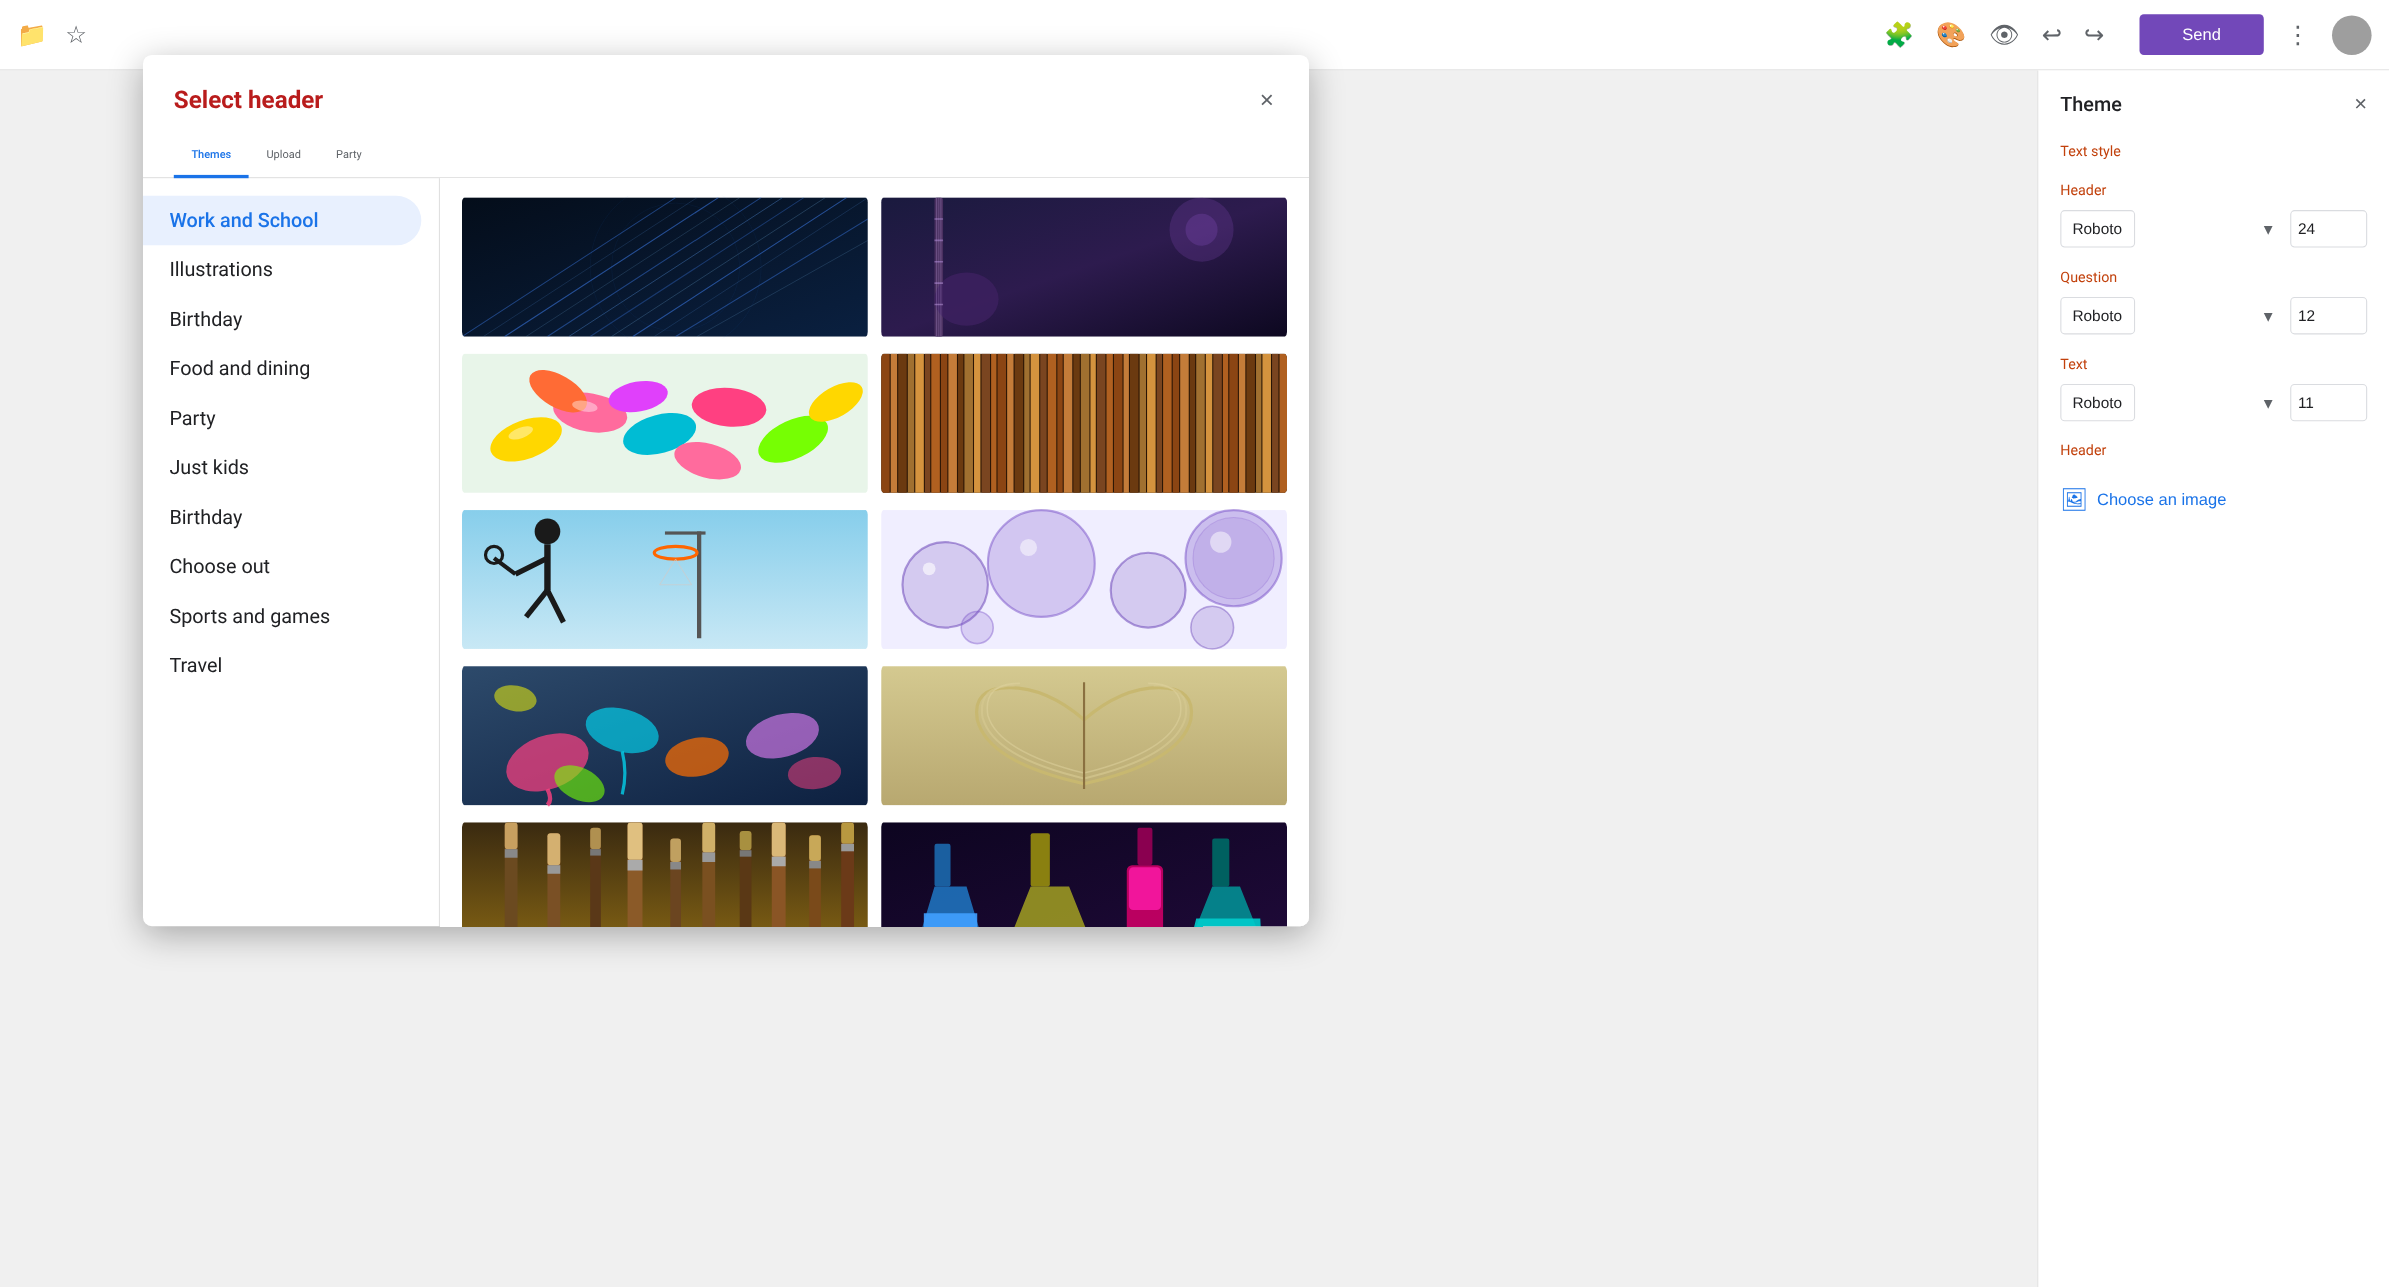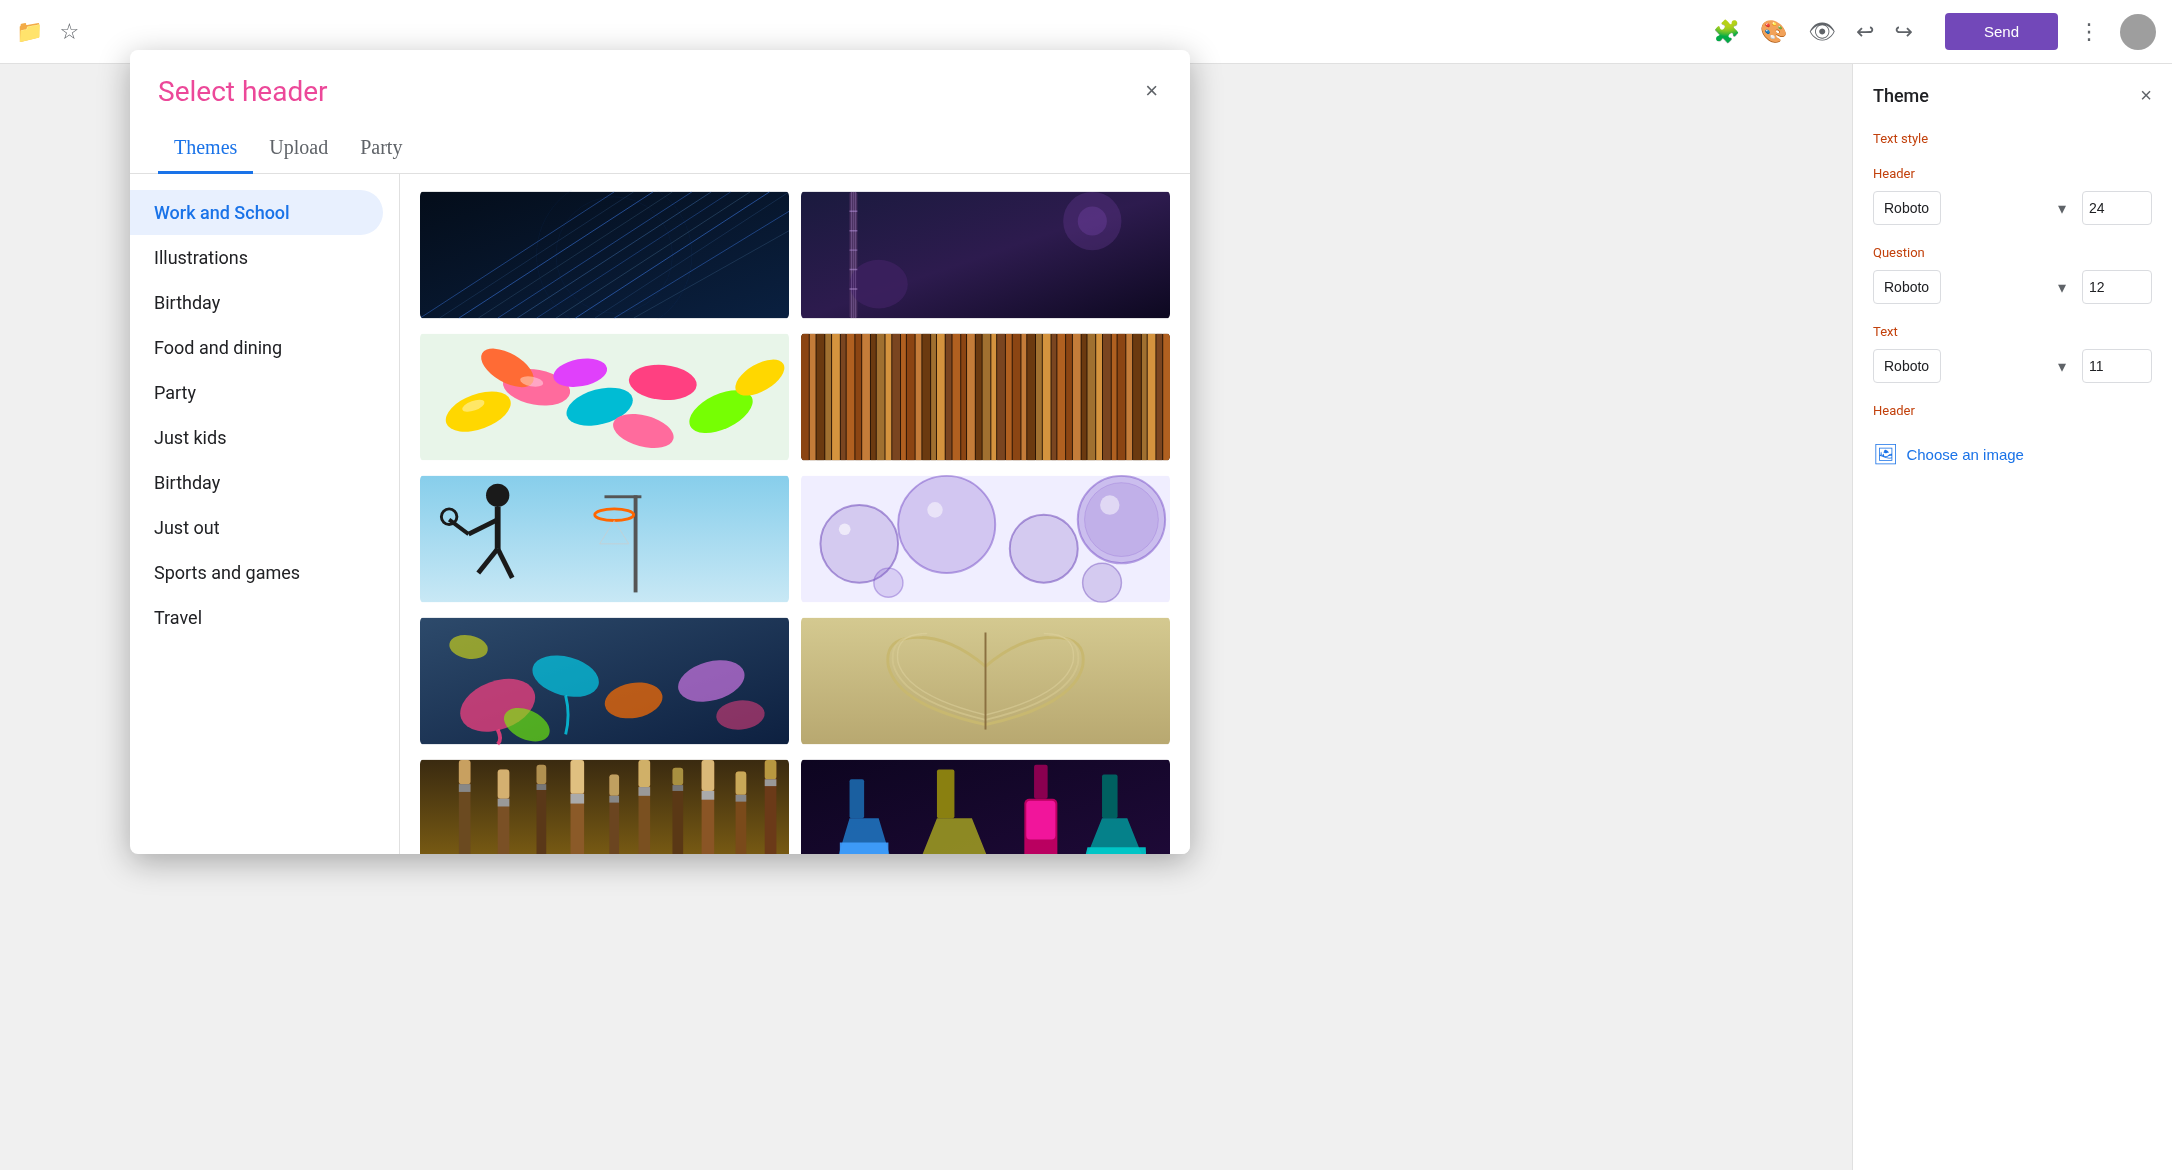--- a/index.html
+++ b/index.html
@@ -70,48 +70,47 @@
       overflow: hidden;
       z-index: 20;
     }
     .modal-header {
       display: flex;
       align-items: center;
       justify-content: space-between;
       padding: 24px 28px 0 28px;
     }
     .modal-title {
-      font-size: 28px;
-      font-weight: 400;
-      color: #ec4899;
+      font-size: 22px;
+      font-weight: 700;
+      color: #b91c1c;
     }
     .modal-close {
       background: none;
       border: none;
       cursor: pointer;
       color: #5f6368;
       font-size: 22px;
       padding: 4px;
       border-radius: 50%;
     }
     .modal-tabs {
       display: flex;
       gap: 0;
       padding: 0 28px;
       border-bottom: 1px solid #e0e0e0;
       margin-top: 16px;
     }
     .tab-item {
       padding: 12px 16px;
-      font-size: 20px;
+      font-size: 10px;
       color: #5f6368;
       cursor: pointer;
       border-bottom: 3px solid transparent;
       margin-bottom: -1px;
-      font-family: Liberation Serif, serif;
     }
     .tab-item.active {
       color: #1a73e8;
       border-bottom: 3px solid #1a73e8;
       font-weight: 500;
     }
 
     
     .modal-body {
       display: flex;
@@ -352,21 +351,21 @@
   <div class="modal-body">
 
     <div class="sidebar">
       <div class="sidebar-item active">Work and School</div>
       <div class="sidebar-item">Illustrations</div>
       <div class="sidebar-item">Birthday</div>
       <div class="sidebar-item">Food and dining</div>
       <div class="sidebar-item">Party</div>
       <div class="sidebar-item">Just kids</div>
       <div class="sidebar-item">Birthday</div>
-      <div class="sidebar-item">Just out</div>
+      <div class="sidebar-item">Choose out</div>
       <div class="sidebar-item">Sports and games</div>
       <div class="sidebar-item">Travel</div>
     </div>
 
     <div class="images-area">
       <div class="images-grid">
 
         <div class="img-card">
           <svg width="100%" height="130" viewBox="0 0 380 130" xmlns="http://www.w3.org/2000/svg">
             <defs>

